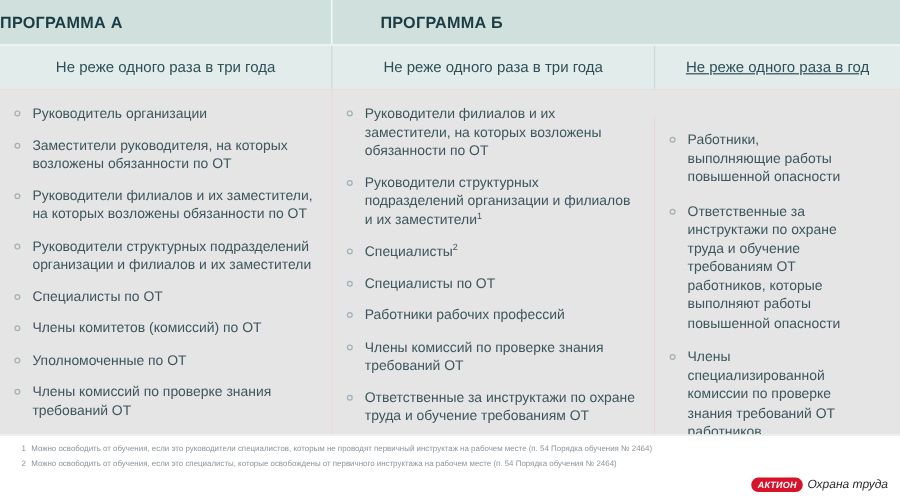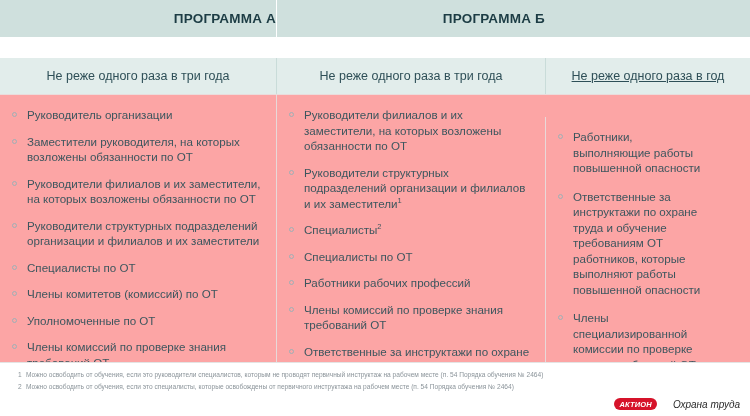--- a/index.html
+++ b/index.html
@@ -25,55 +25,54 @@
   
   .head-row {
     display: flex;
     height: 37px;
     background: #cfe0dd;
     border-bottom: 1px solid #ffffff;
   }
   .head-cell {
     display: flex;
     align-items: center;
-    justify-content: flex-end;
+    justify-content: flex-start;
     color: #1c3c44;
     font-size: 13.5px;
     font-weight: bold;
     letter-spacing: 0.2px;
     box-sizing: border-box;
   }
   .head-cell.c1 { width: 276px; }
   .head-cell.c2 { width: 269px; border-left: 1px solid #ffffff; padding-left: 40px; }
   .head-cell.c3 { width: 205px; border-left: 1px solid #ffffff; }
 
   
   .sub-row {
     display: flex;
     height: 36px;
     background: #e2edeb;
-    margin-top: 20px;
   }
   .sub-cell {
     display: flex;
     align-items: center;
     justify-content: center;
     color: #2e4f57;
     font-size: 12.5px;
     box-sizing: border-box;
   }
   .sub-cell.c1 { width: 276px; }
   .sub-cell.c2 { width: 269px; border-left: 1px solid #c9dcd9; }
   .sub-cell.c3 { width: 205px; border-left: 1px solid #c9dcd9; text-decoration: underline; }
 
   
   .body-row {
     display: flex;
     height: 288px;
-    background: #fca5a5;
+    background: #e5e5e5;
     box-sizing: border-box;
     border-top: 1px solid #eadcdc;
   }
   .body-cell {
     box-sizing: border-box;
     padding: 12px 12px 8px 10px;
   }
   .body-cell.c1 { width: 276px; }
   .body-cell.c2 { width: 269px; border-left: 1px solid #e8d9d9; }
   .body-cell.c3 { width: 176px; border-left: 1px solid #e8d9d9; margin-top: 22px; }
@@ -135,21 +134,21 @@
     top: 0;
   }
 
   
   .logo {
     position: absolute;
     right: 10px;
     bottom: 6px;
     display: flex;
     align-items: flex-end;
-    gap: 16px;
+    gap: 4px;
   }
   .logo .badge {
     display: inline-block;
     background: #d6132a;
     color: #ffffff;
     font-size: 7.5px;
     font-weight: bold;
     font-style: italic;
     letter-spacing: 0.2px;
     padding: 1.5px 5px 1.5px 5px;

